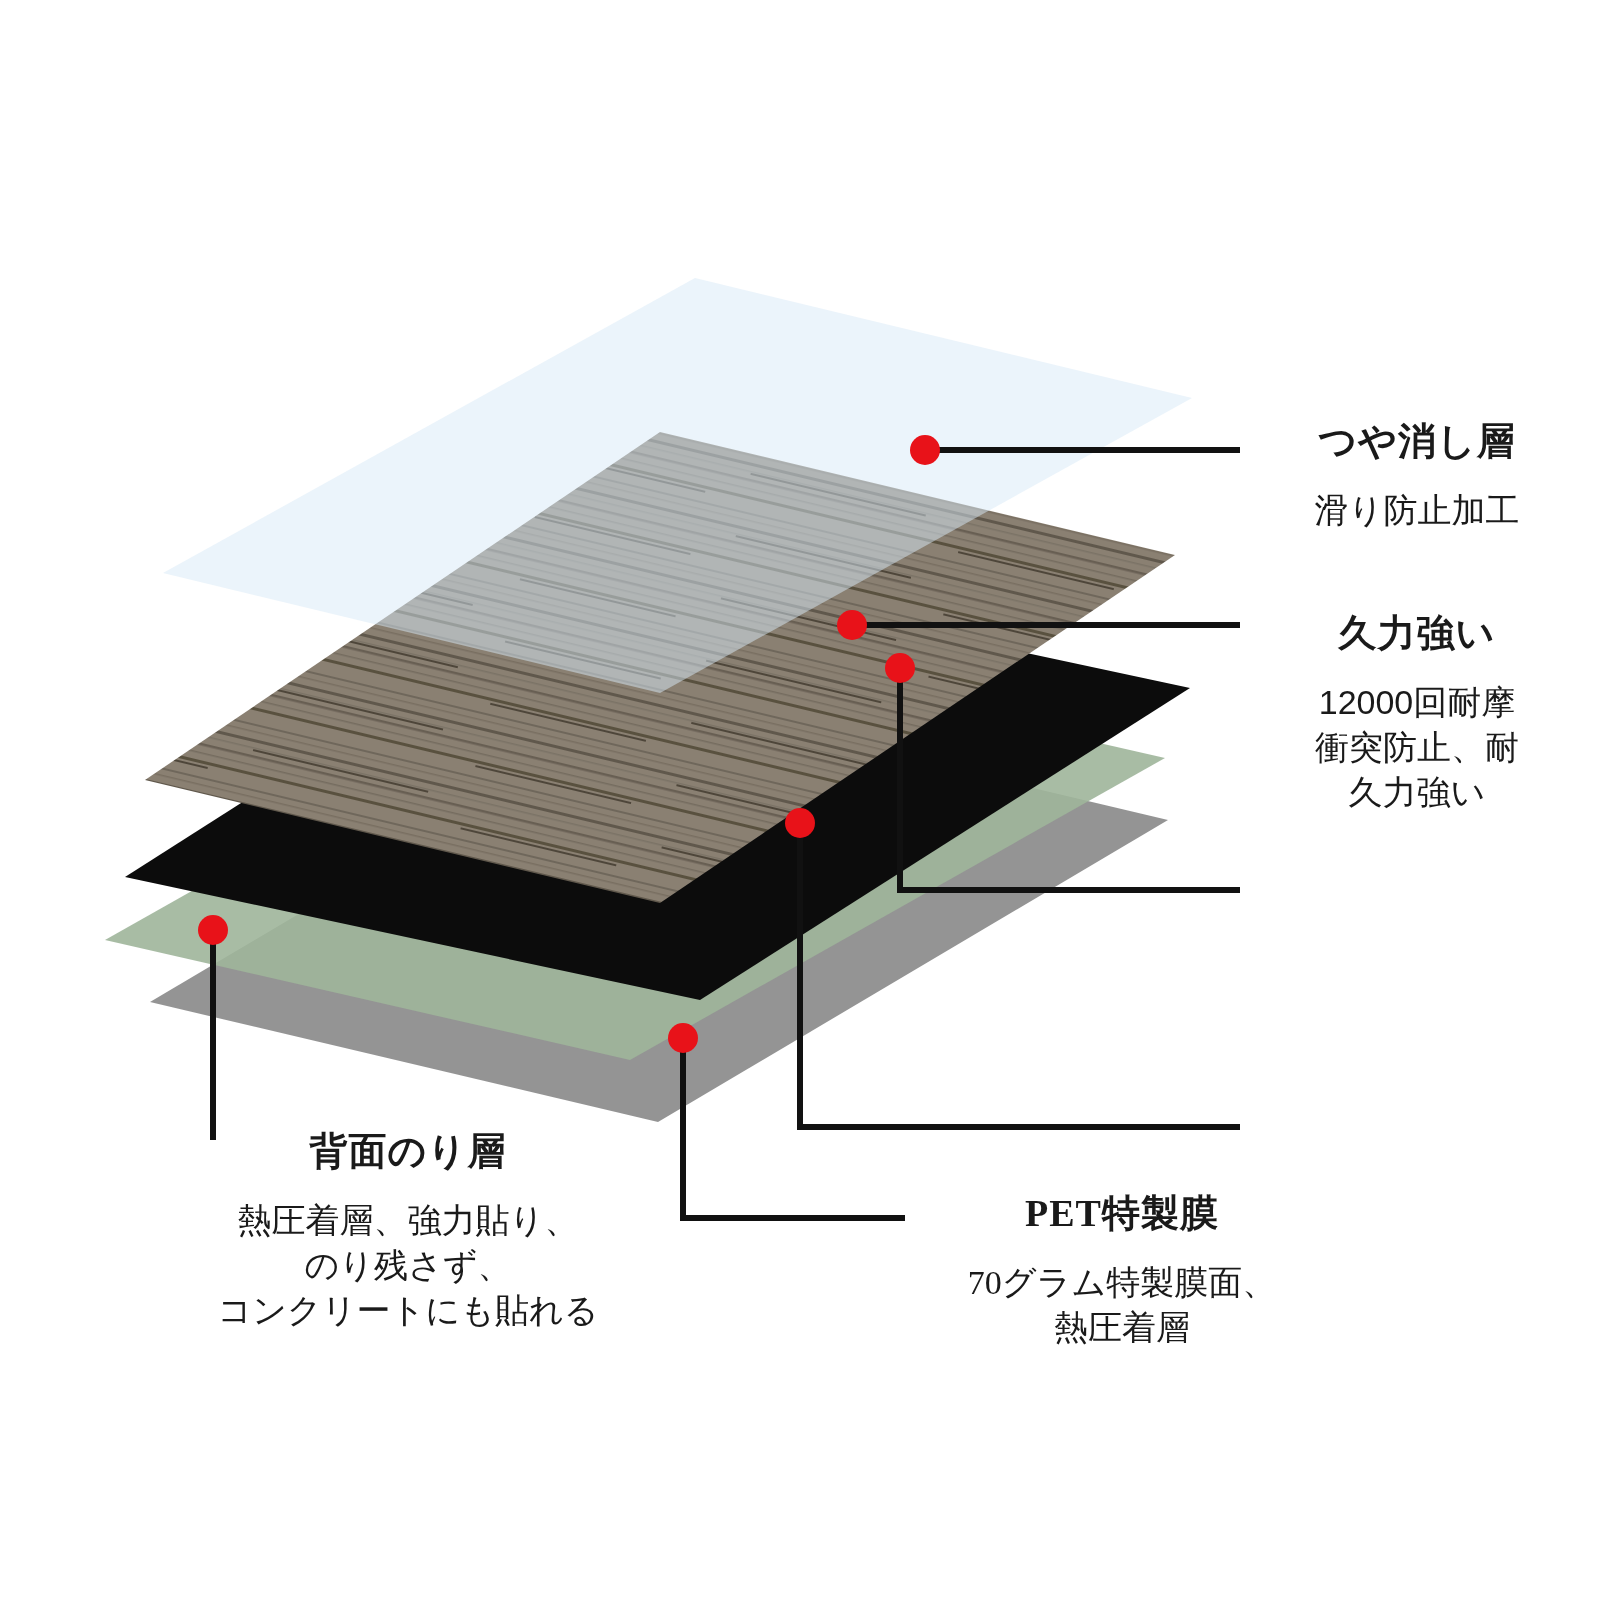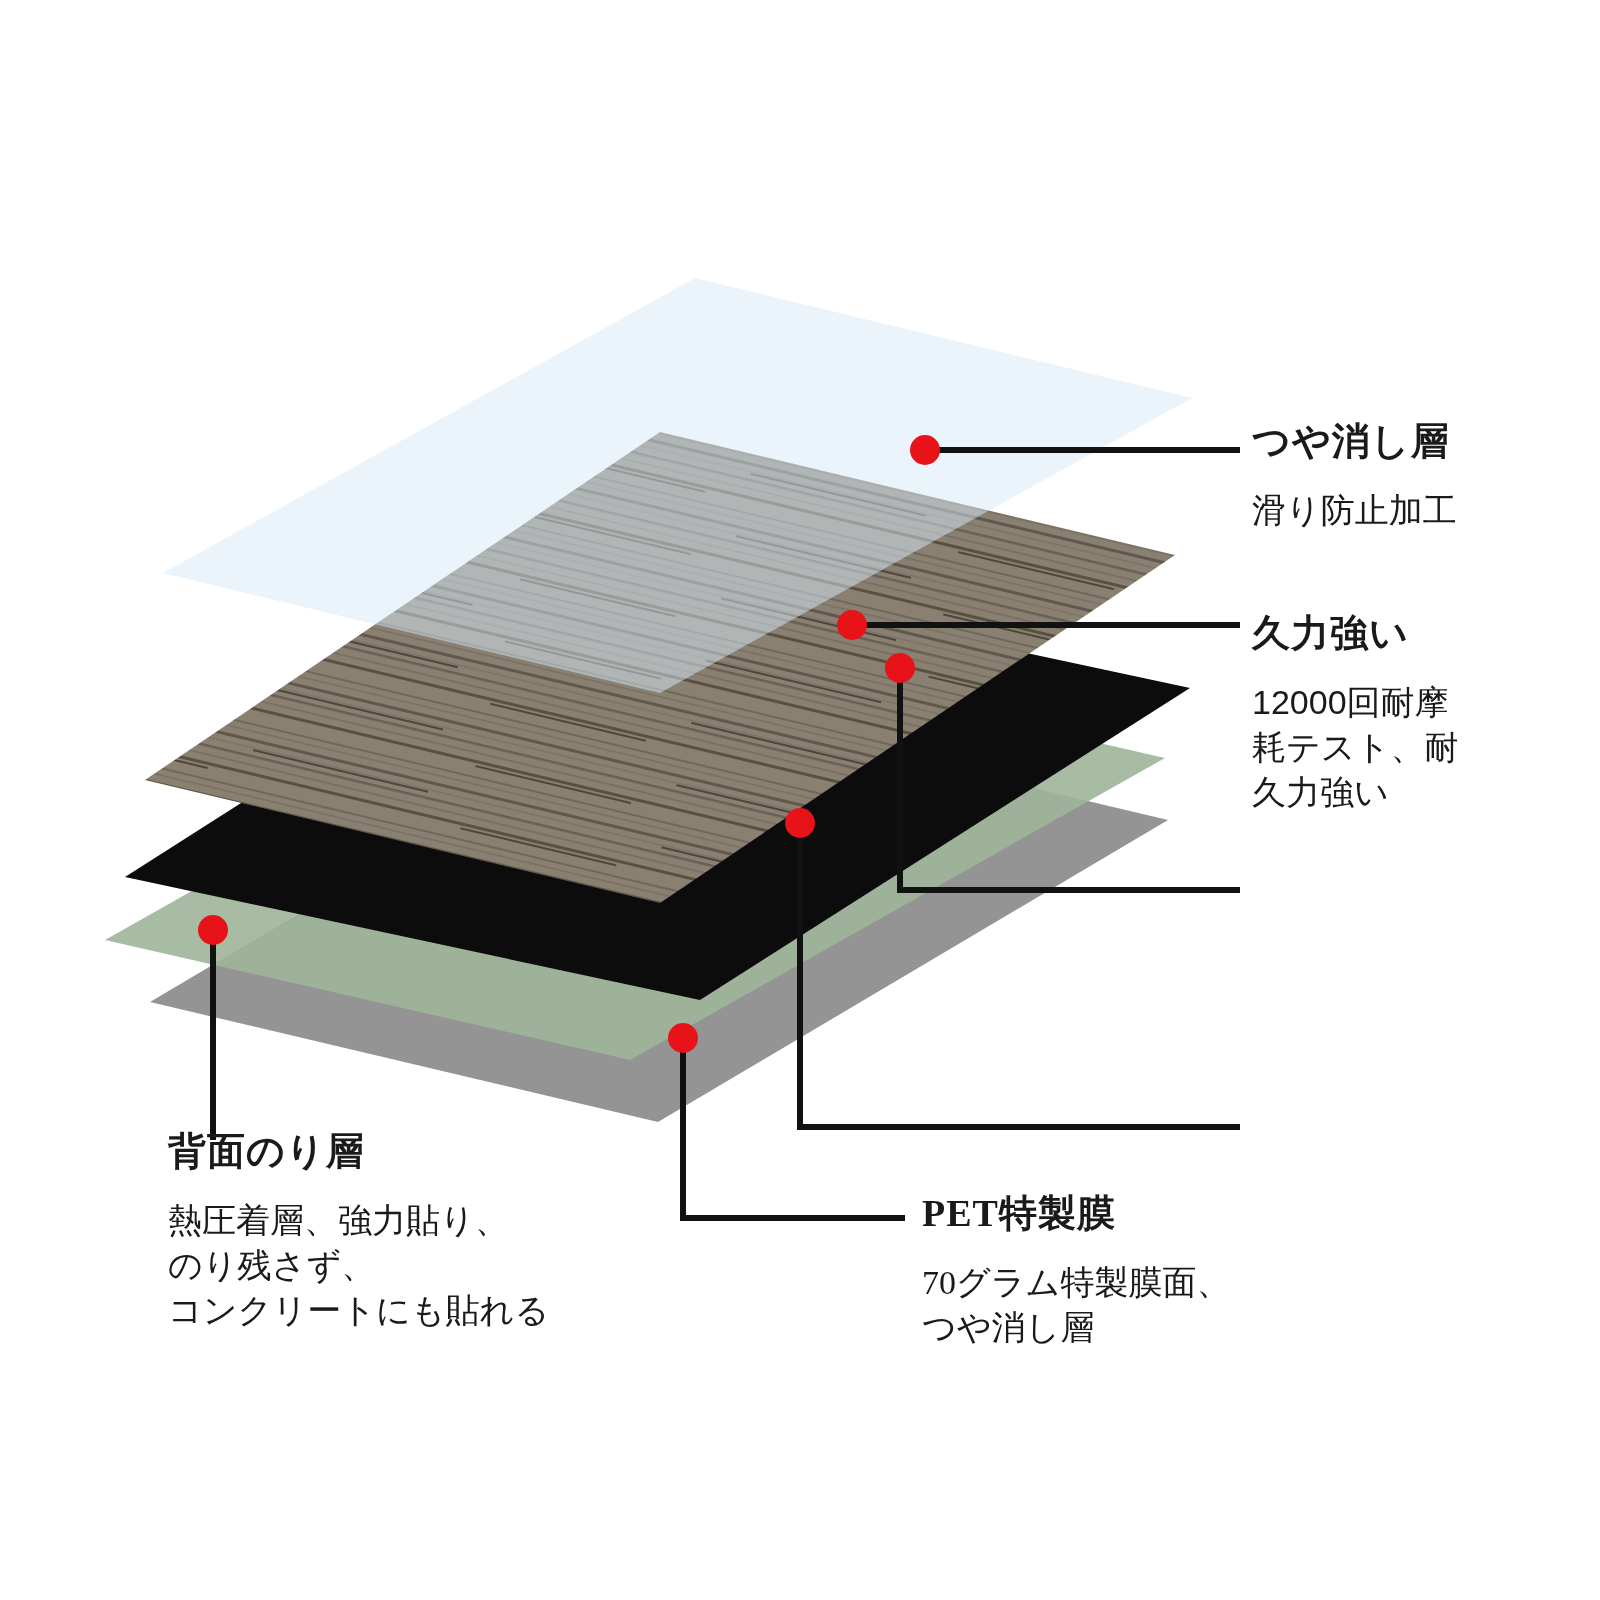--- a/index.html
+++ b/index.html
@@ -3,21 +3,21 @@
 <meta charset="utf-8">
 <style>
   html,body{margin:0;padding:0;background:#ffffff;}
   body{width:1600px;height:1600px;overflow:hidden;}
   .stage{
     position:relative;width:1600px;height:1600px;
     font-family:"Liberation Sans","DejaVu Sans",sans-serif;
     color:#1a1a1a;background:#ffffff;
   }
   .stage svg{position:absolute;left:0;top:0;}
-  .callout{position:absolute;}
+  .callout{position:absolute;text-align:center;}
   .callout-title{
     font-size:38px;font-weight:800;letter-spacing:1px;line-height:1.15;
     white-space:pre-line;
   }
   .callout-desc{
     font-size:34px;line-height:1.33;margin-top:24px;white-space:pre-line;
   }
 </style>
 </head>
 <body>
@@ -66,30 +66,30 @@
   </svg>
 
   <div class="callout" style="left:1252px;top:420px;width:330px;">
     <div class="callout-title">つや消し層</div>
     <div class="callout-desc">滑り防止加工</div>
   </div>
 
   <div class="callout" style="left:1252px;top:612px;width:330px;">
     <div class="callout-title">久力強い</div>
     <div class="callout-desc">12000回耐摩
-耗テスト、耐
+衝突防止、耐
 久力強い</div>
   </div>
 
 
 
   <div class="callout" style="left:922px;top:1192px;width:400px;font-family:Liberation Serif, serif;">
     <div class="callout-title">PET特製膜</div>
     <div class="callout-desc">70グラム特製膜面、
-つや消し層</div>
+熱圧着層</div>
   </div>
 
   <div class="callout" style="left:168px;top:1130px;width:480px;">
     <div class="callout-title">背面のり層</div>
     <div class="callout-desc">熱圧着層、強力貼り、
 のり残さず、
 コンクリートにも貼れる</div>
   </div>
 
 </div>

